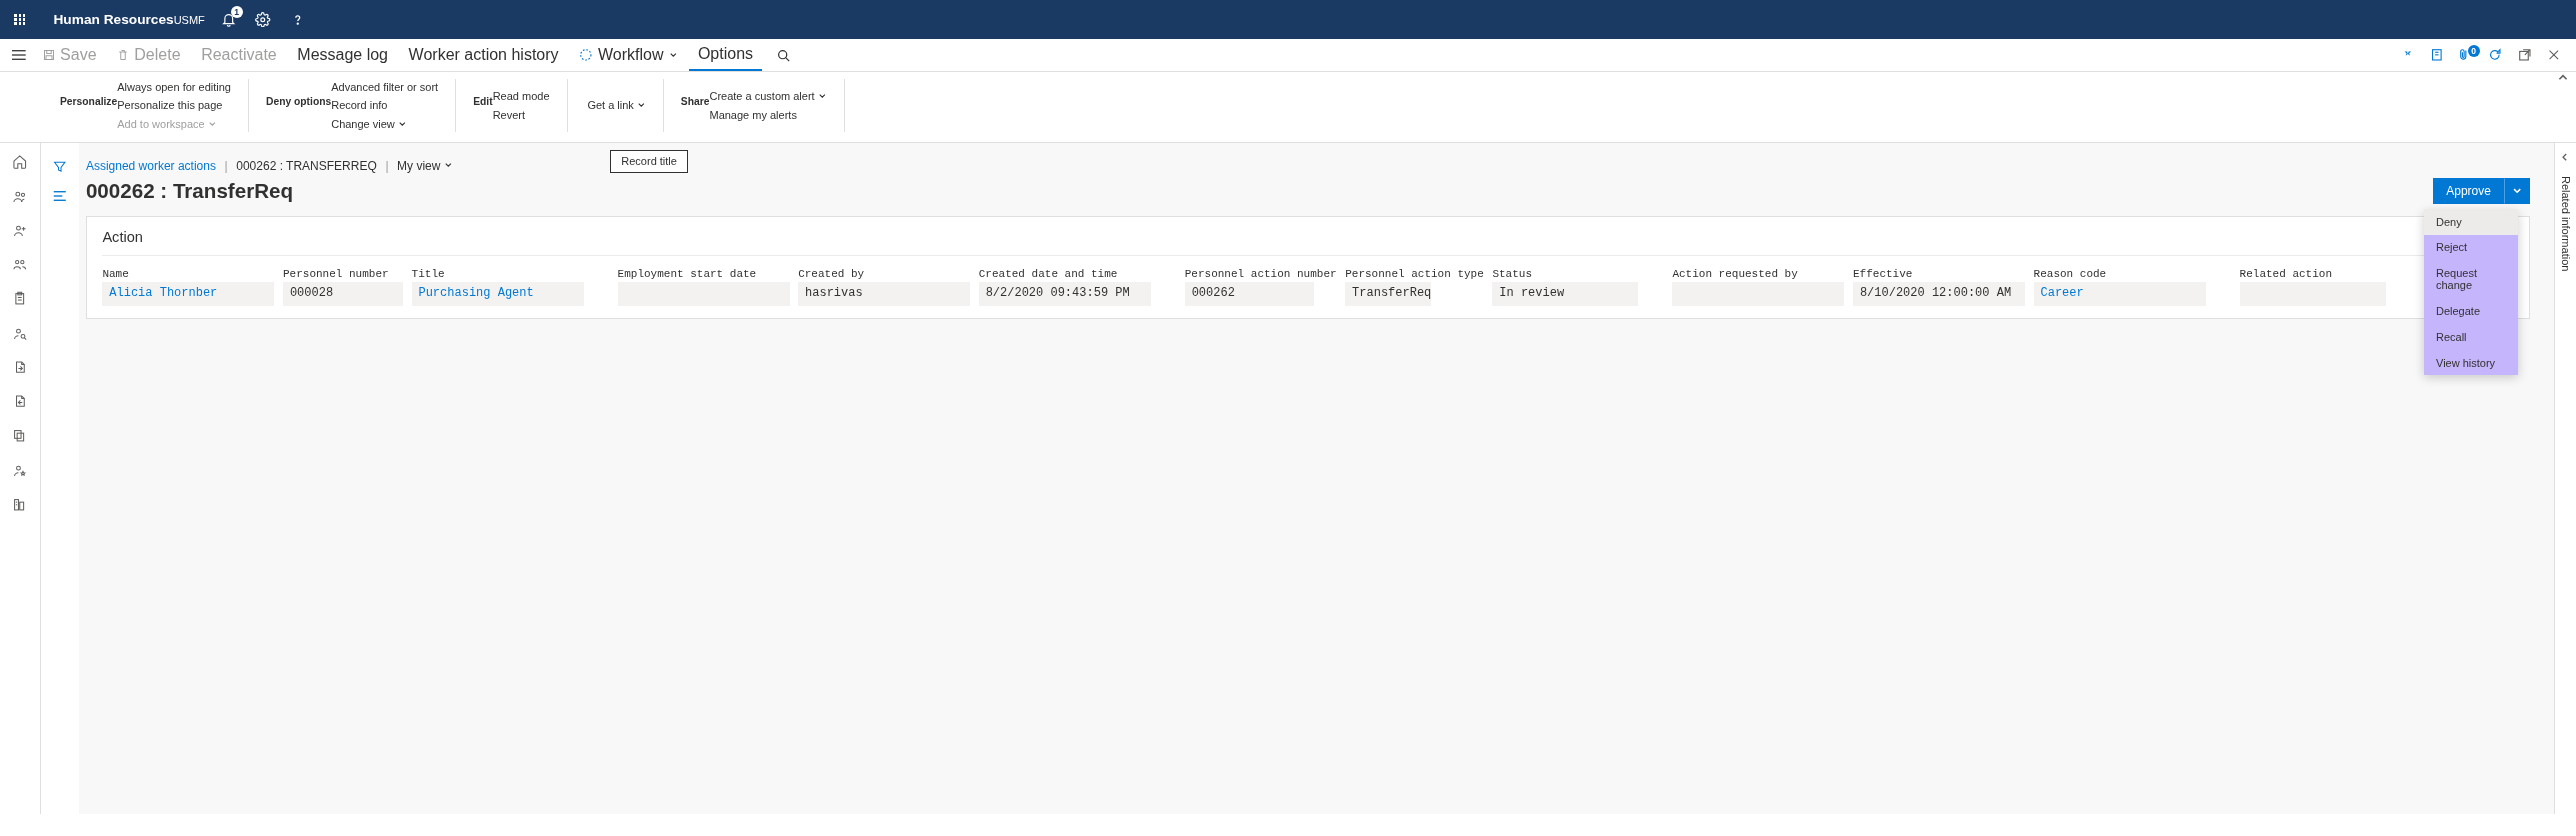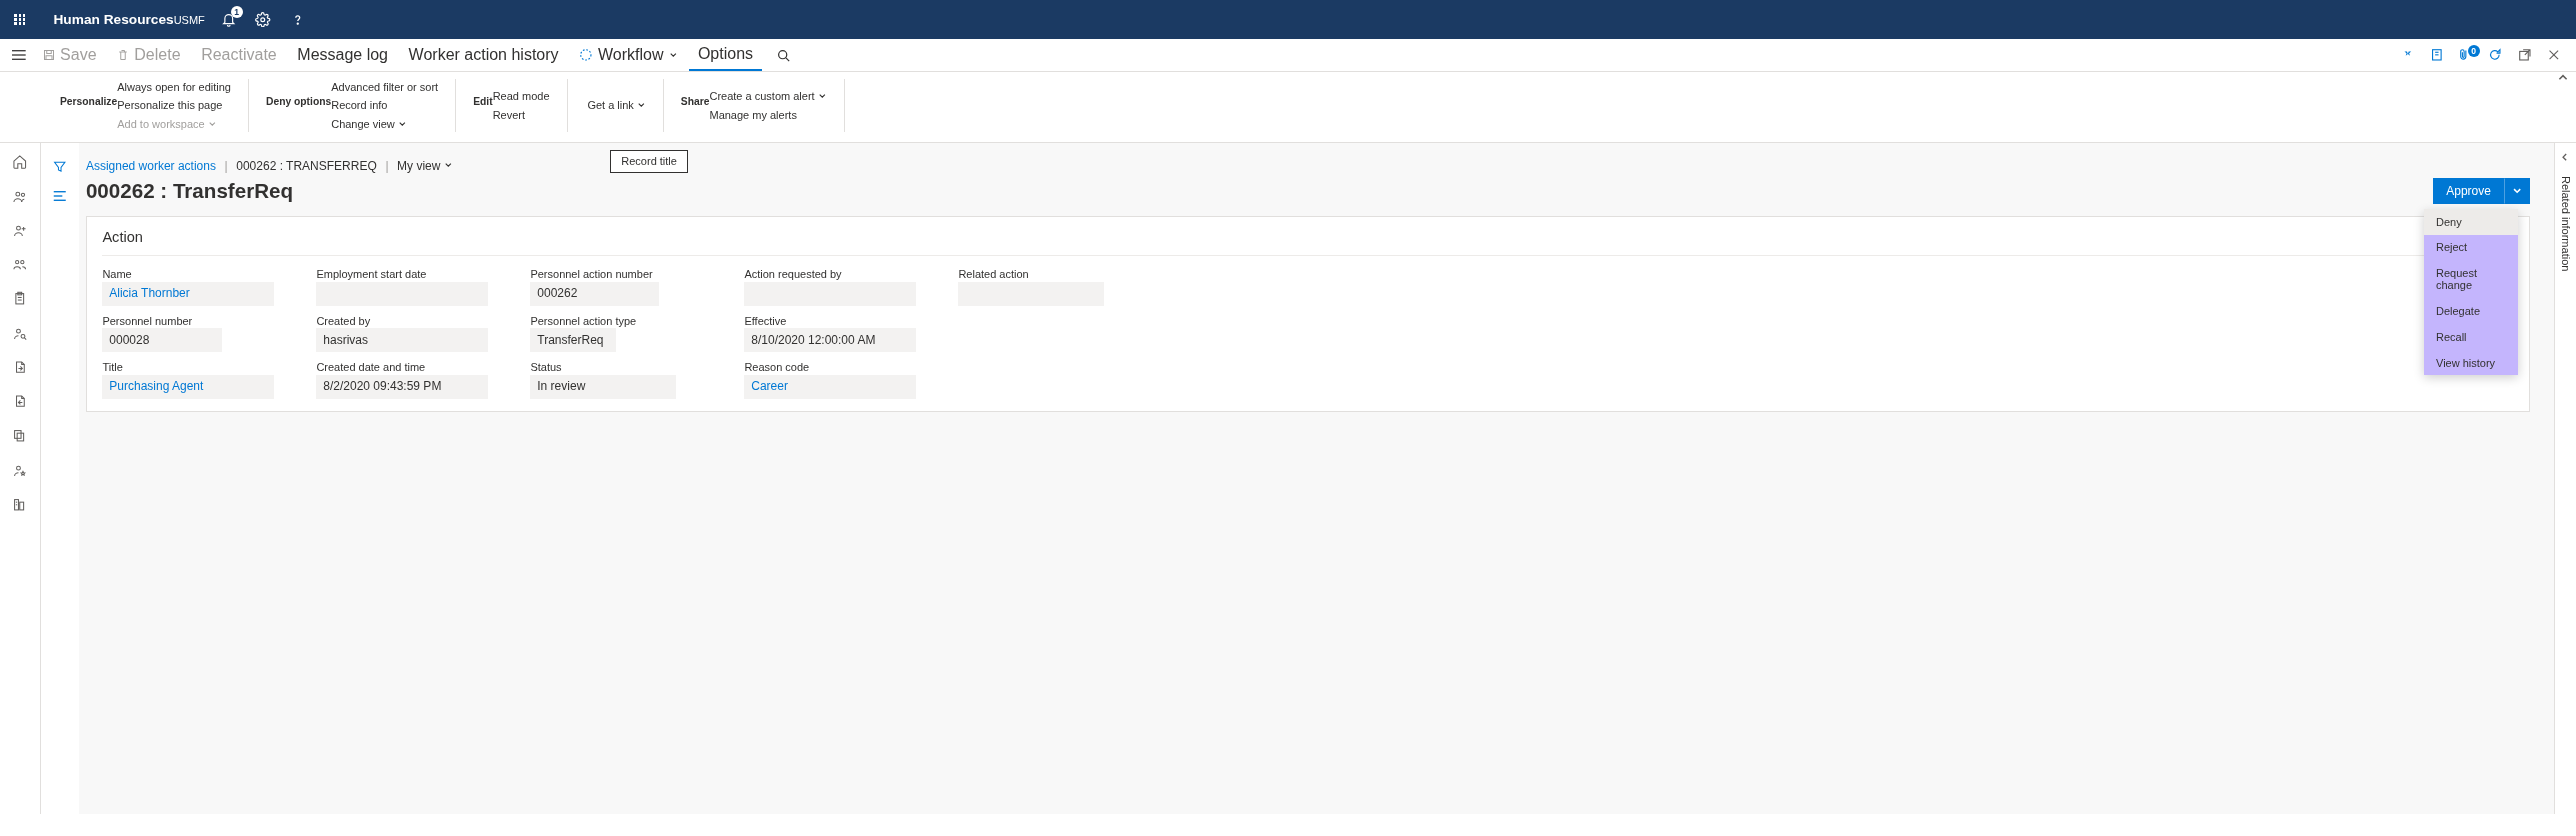--- a/index.html
+++ b/index.html
@@ -63,21 +63,21 @@
   .record-title { font-size: 20.6px; font-weight: 600; }
   .approve-split { display: flex; }
   .approve-btn { background: #0078d4; color: #fff; border: 0.9px solid #0078d4; padding: 5.2px 12px; font-size: 12px; cursor: pointer; }
   .approve-caret { background: #0078d4; color: #fff; border: 0.9px solid #0078d4; border-left: 0.9px solid rgba(255,255,255,0.3); padding: 5.2px 6.9px; cursor: pointer; display: flex; align-items: center; }
   
   .card { background: #fff; border: 0.9px solid #e1dfdd; padding: 12px 15.5px; position: relative; }
   .card-header { display: flex; justify-content: space-between; align-items: center; margin-bottom: 10.3px; }
   .section-title { font-size: 14.6px; font-weight: 400; }
   .timestamp { font-size: 11px; color: #323130; }
   .fields-row { display: flex; gap: 34px; border-top: 0.9px solid #edebe9; padding-top: 12px; }
-  .field-col { display: flex; flex-direction: column; gap: 8.6px; min-width: 180px; }
+  .field-col { display: flex; gap: 8.6px; min-width: 180px; font-family: Liberation Mono, monospace; }
   .field { display: flex; flex-direction: column; gap: 1.7px; }
   .field-label { font-size: 11px; color: #323130; }
   .field-value { font-size: 12px; padding: 4.3px 6.9px; background: #f3f2f1; border: none; width: 172px; min-height: 24px; }
   .field-value.empty { min-height: 24px; }
   .field-value.link { color: #0078d4; cursor: pointer; background: #f3f2f1; }
   
   .right-rail { width: 22px; border-left: 0.9px solid #e1dfdd; background: #fff; display: flex; flex-direction: column; align-items: center; padding-top: 8.6px; }
   .right-rail .caret { cursor: pointer; color: #605e5c; margin-bottom: 13.7px; }
   .vtext { writing-mode: vertical-rl; font-size: 11px; color: #323130; cursor: pointer; }
   

